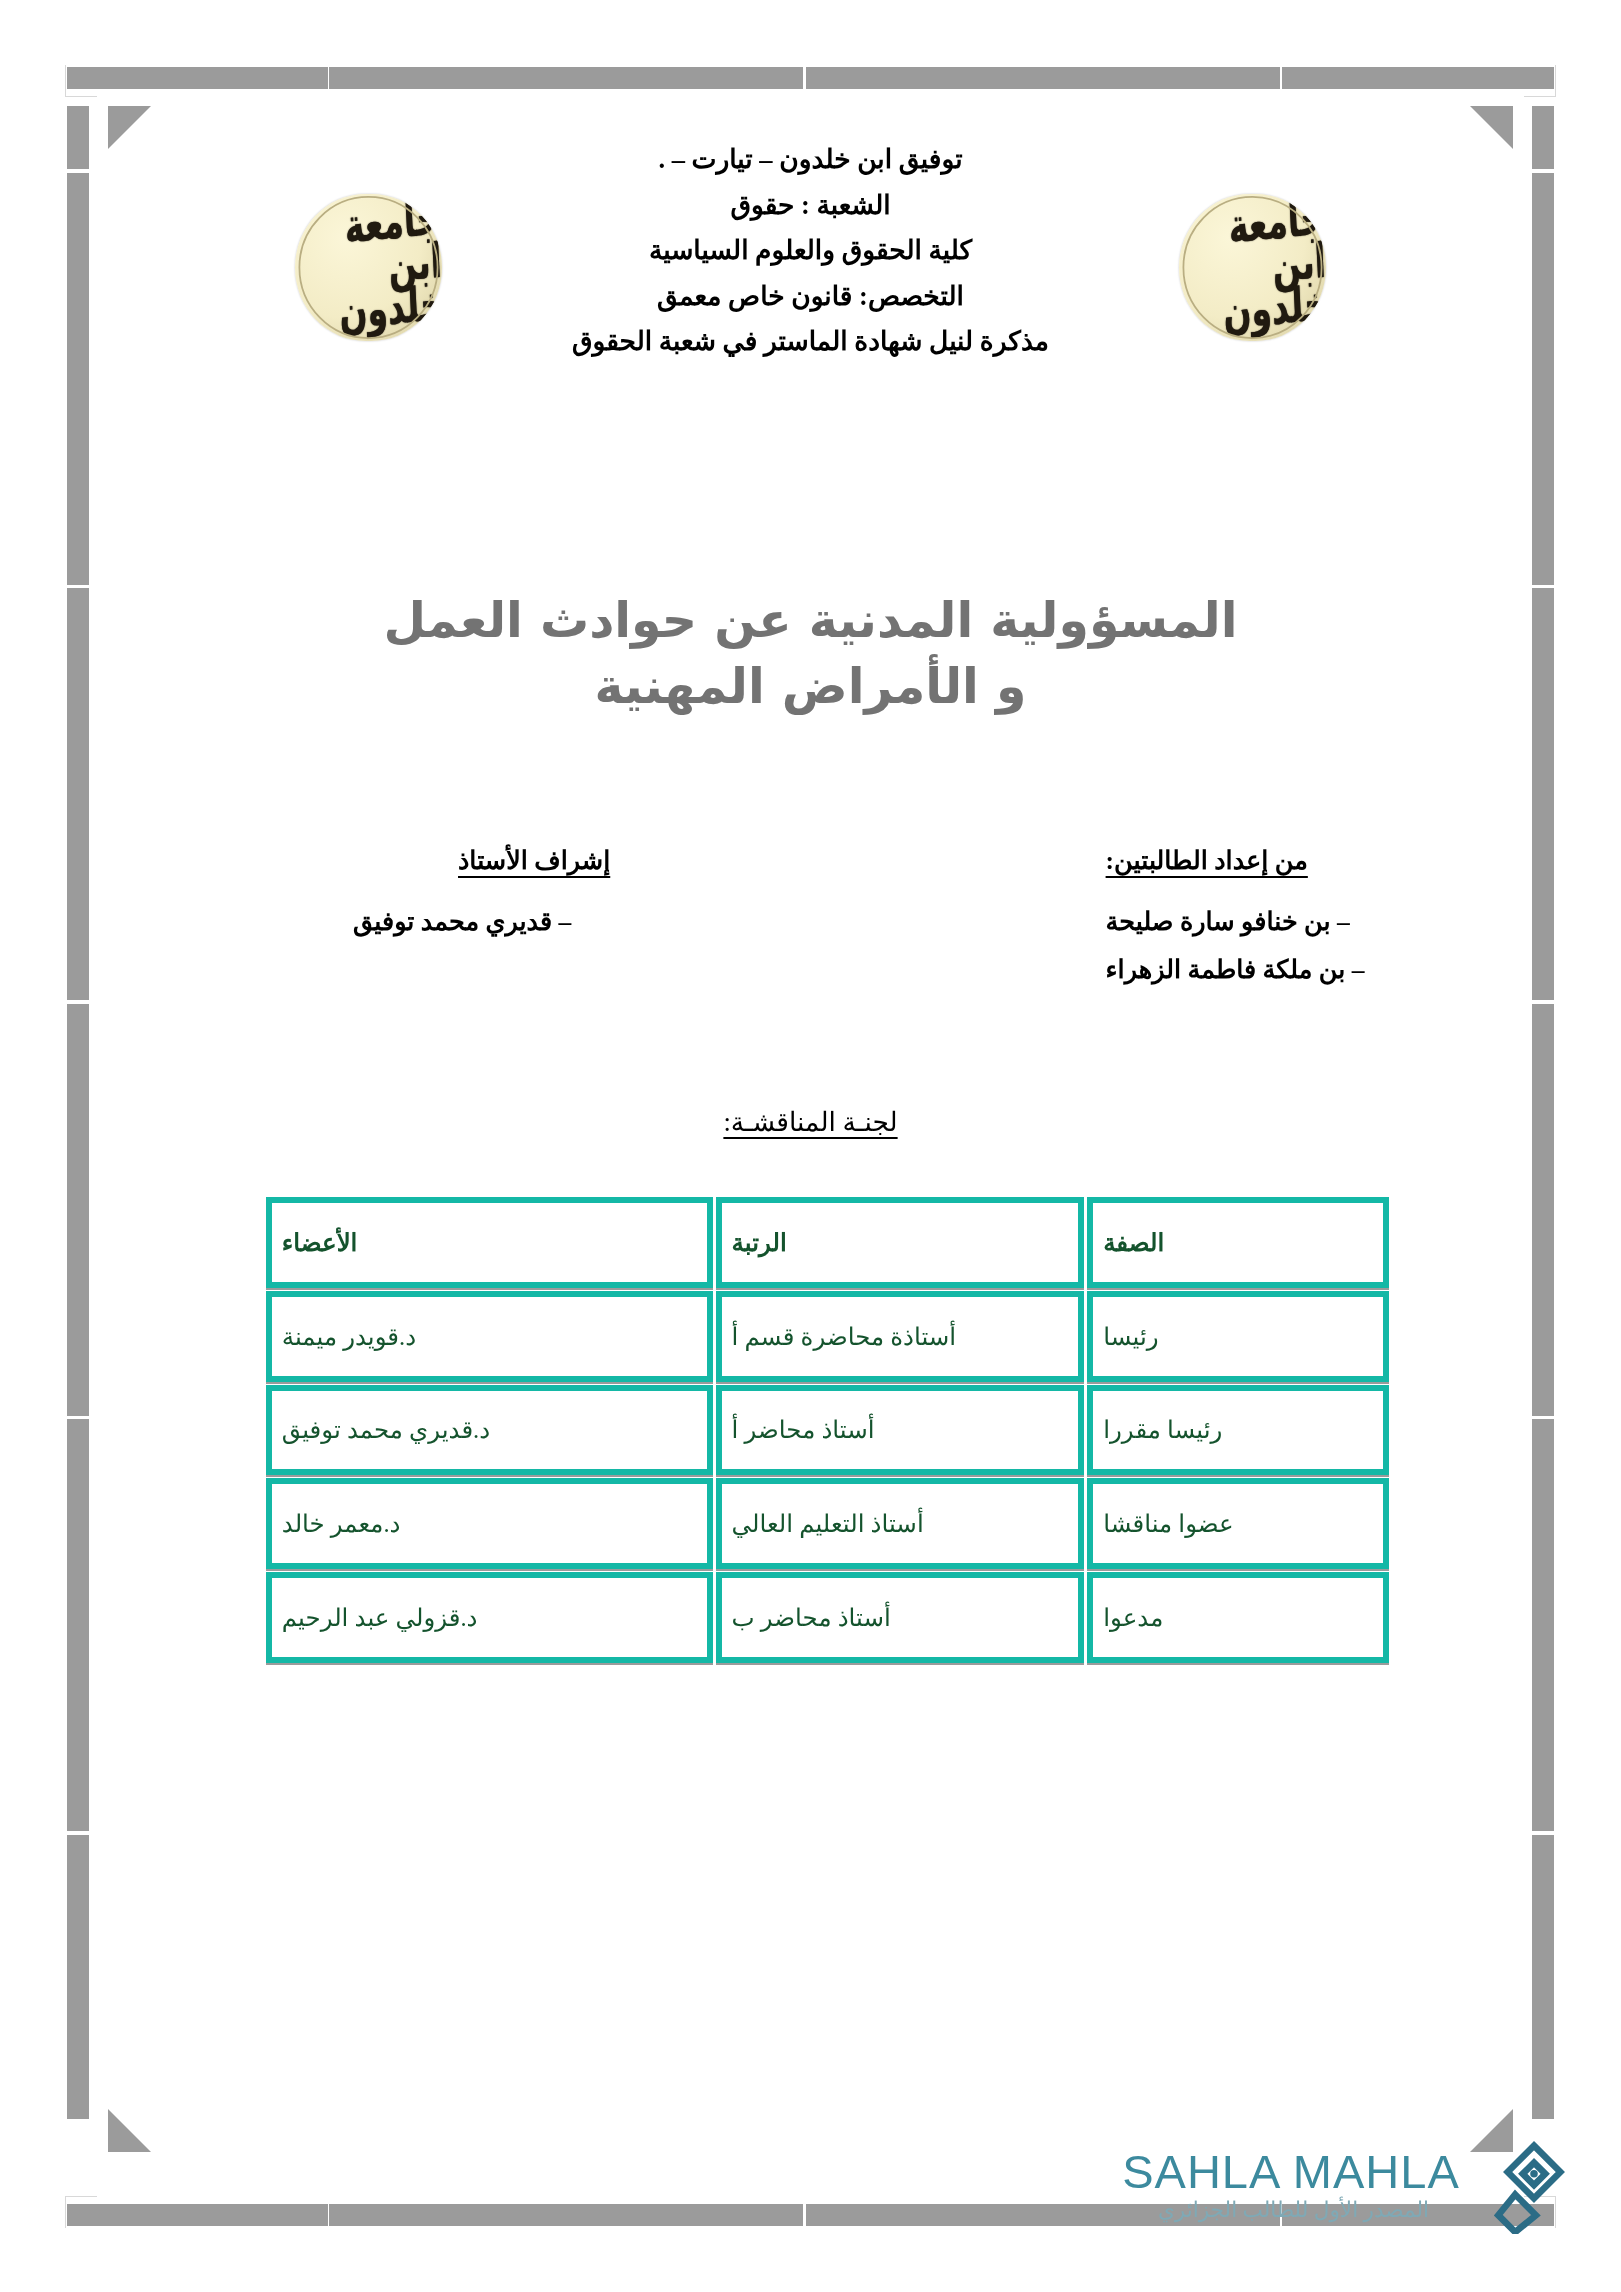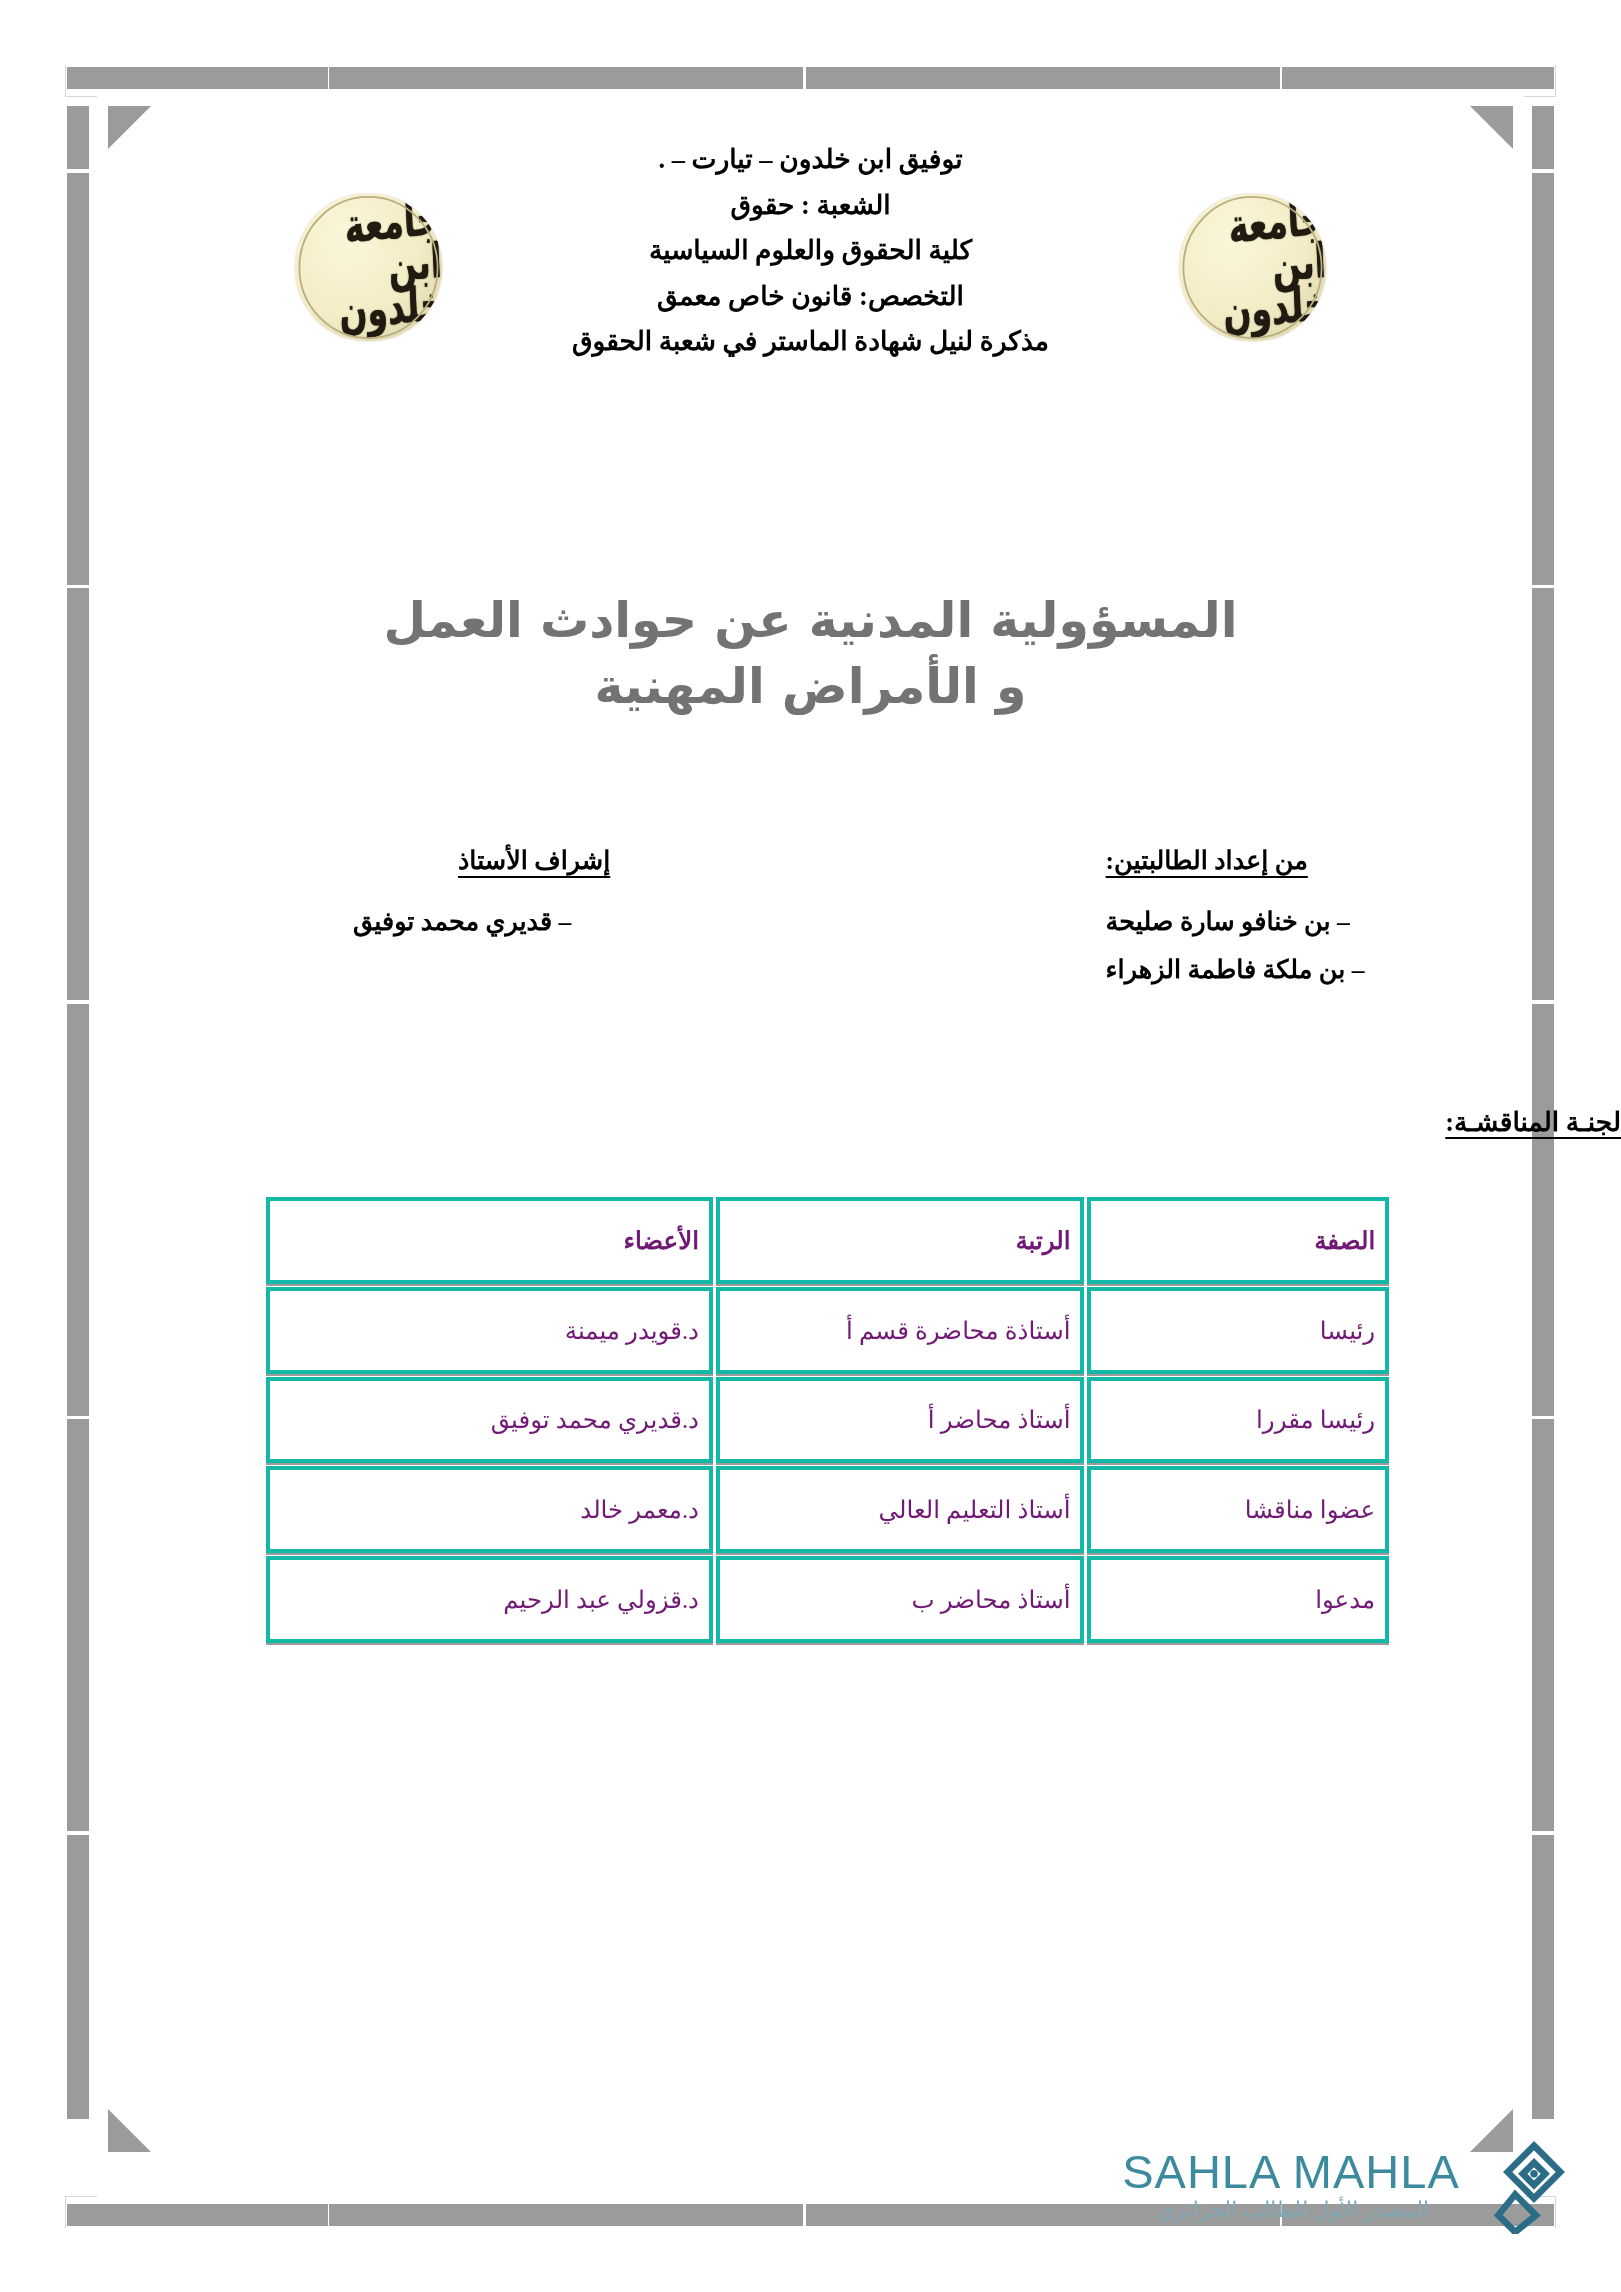--- a/index.html
+++ b/index.html
@@ -130,23 +130,23 @@
     padding-right:21.6px;
     white-space:nowrap;
   }
   .supervisor .nm{padding-right:39px;}
 
   
   .jury-head{
     position:absolute;
     top:1106px;
     left:0;right:0;
-    text-align:right;
-    font-family:"Liberation Serif", serif;
-    font-weight:bold;
+    text-align:center;
+    font-family:"Liberation Serif", serif;
+    font-weight:normal;
     font-size:26.5px;
     color:#000;
   }
   .jury-head span{
     text-decoration:underline;
     text-underline-offset:5.9px;
     text-decoration-thickness:2px;
   }
 
   
@@ -156,29 +156,29 @@
     left:263px;
     width:1129px;
   }
   table.jury{
     width:100%;
     border-collapse:separate;
     border-spacing:3.9px 3.9px;
     table-layout:fixed;
   }
   table.jury th, table.jury td{
-    border:4px solid #14b8a6;
+    border:6px solid #14b8a6;
     box-shadow:0 2px 0 #9b9b9b;
     background:#fff;
-    text-align:right;
+    text-align:left;
     vertical-align:middle;
     height:71px;
     font-family:"Liberation Serif", serif;
     font-size:24.5px;
-    color:#701a75;
+    color:#14532d;
     font-weight:normal;
     padding:3.9px 9.8px;
   }
   table.jury th{font-weight:bold;}
   table.jury col.c-sifa{width:27%;}
   table.jury col.c-rutba{width:33%;}
   table.jury col.c-aadaa{width:40%;}
 
   
   .watermark{

